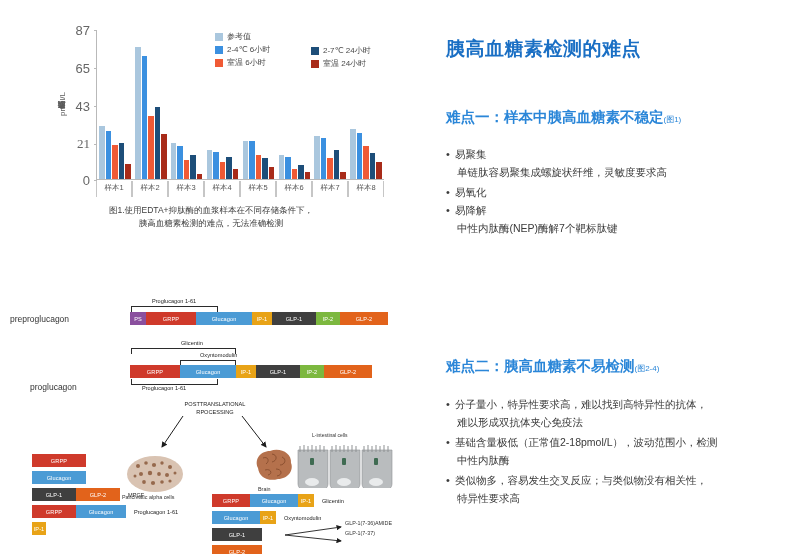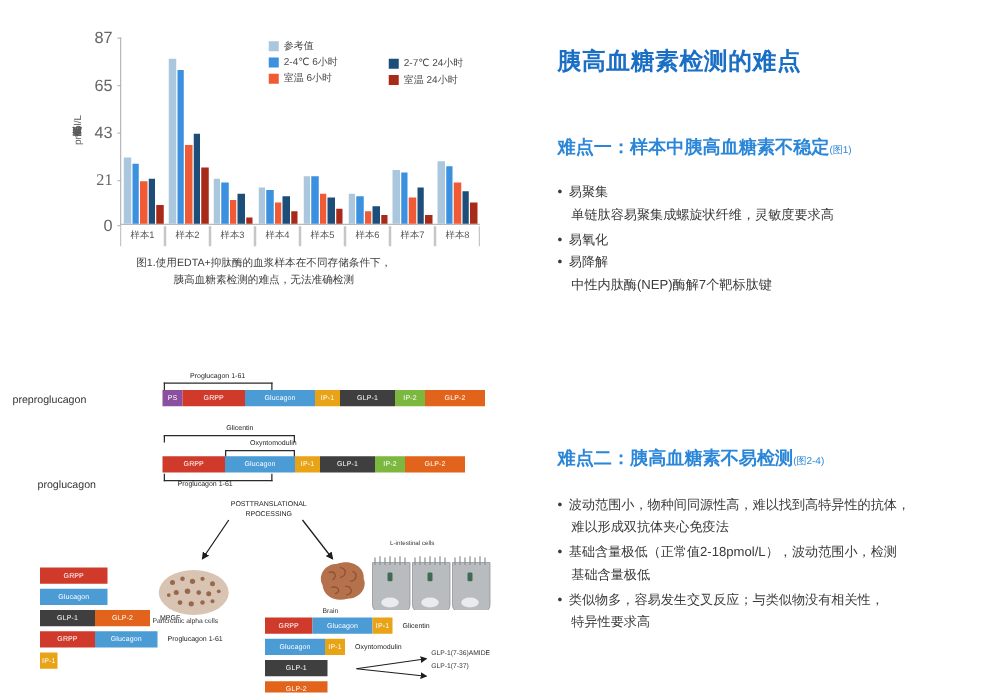--- a/index.html
+++ b/index.html
@@ -439,30 +439,30 @@
       </div>
 
     <div class="sec2-head">
       <span class="sec-head-main">难点二：胰高血糖素不易检测</span><span class="sec-head-sub">(图2-4)</span>
     </div>
 
     <div class="bullets b2" id="bullets2">
         <div>
           <div class="blt">
             <span class="dot">•</span>
-            <span class="btxt">波动范围小，物种间同源性高，难以找到高特异性的抗体，</span>
+            <span class="btxt">分子量小，特异性要求高，难以找到高特异性的抗体，</span>
           </div>
           <div class="sub">难以形成双抗体夹心免疫法</div>
         </div>
         <div>
           <div class="blt">
             <span class="dot">•</span>
             <span class="btxt">基础含量极低（正常值2-18pmol/L），波动范围小，检测</span>
           </div>
-          <div class="sub">基础含量极低</div>
+          <div class="sub">中性内肽酶</div>
         </div>
         <div>
           <div class="blt">
             <span class="dot">•</span>
             <span class="btxt">类似物多，容易发生交叉反应；与类似物没有相关性，</span>
           </div>
           <div class="sub">特异性要求高</div>
         </div>
       </div>
 

